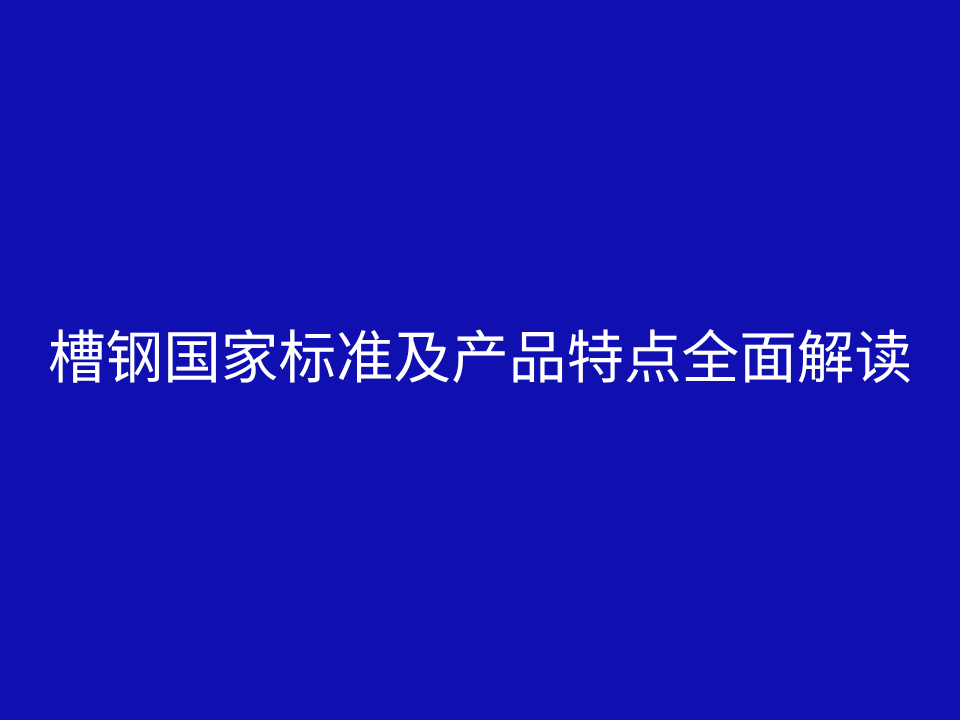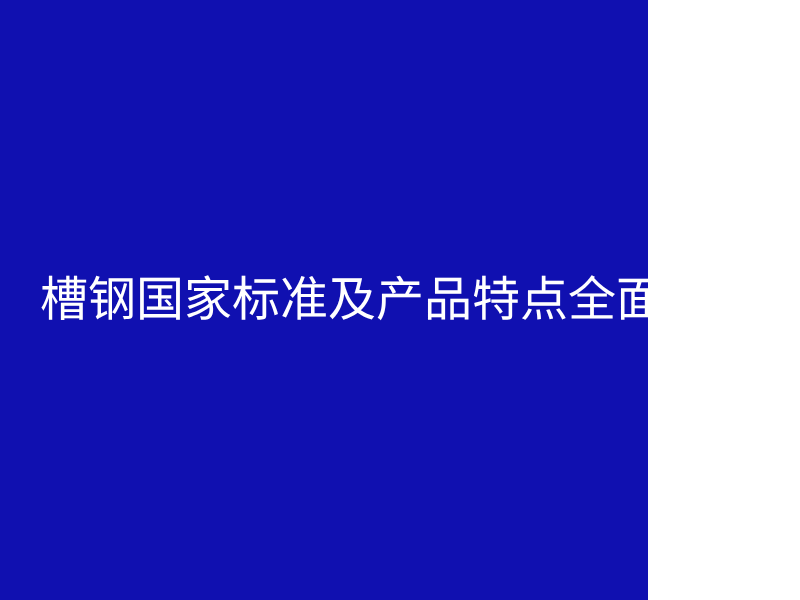--- a/index.html
+++ b/index.html
@@ -11,21 +11,21 @@
   body {
     width: 800px;
     height: 600px;
     overflow: hidden;
     font-family: "DejaVu Sans", "Liberation Sans", sans-serif;
   }
 
   #slide {
     position: relative;
     box-sizing: border-box;
-    width: 648px;
+    width: 800px;
     height: 600px;
     background: #1010b0;
     display: flex;
     align-items: center;
     justify-content: center;
   }
 
   #title-block {
     position: absolute;
     left: 0;

